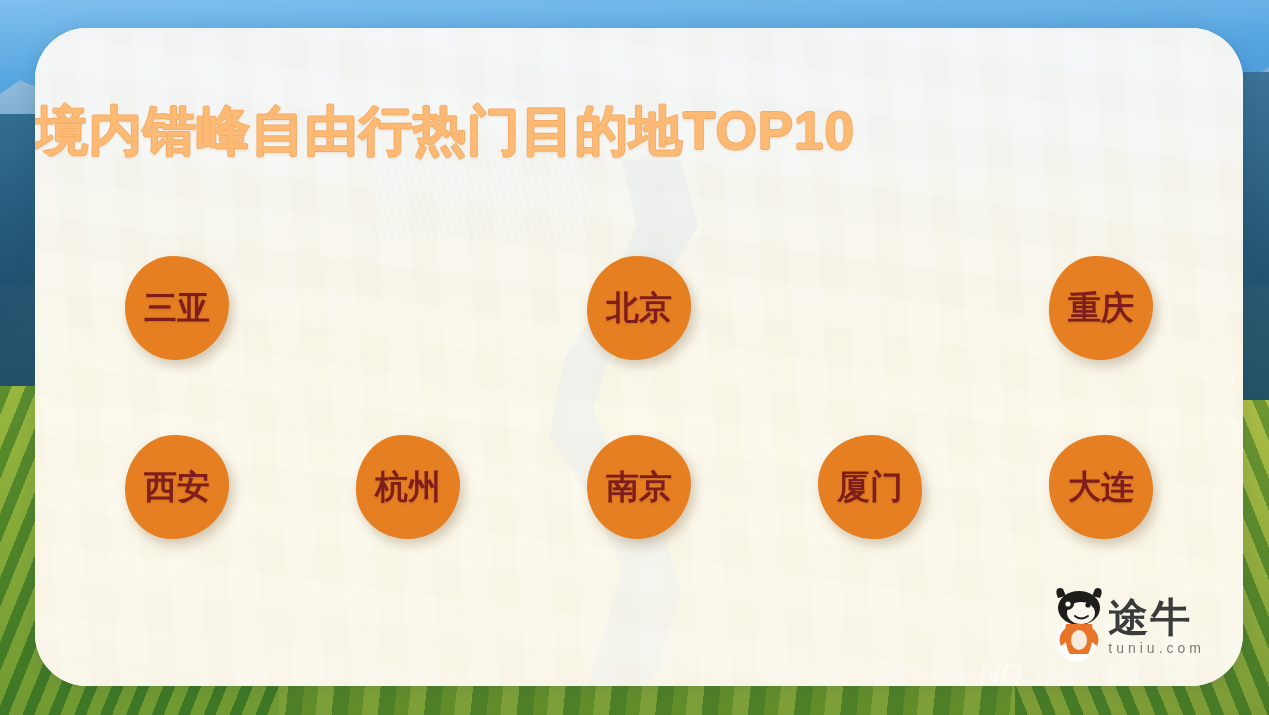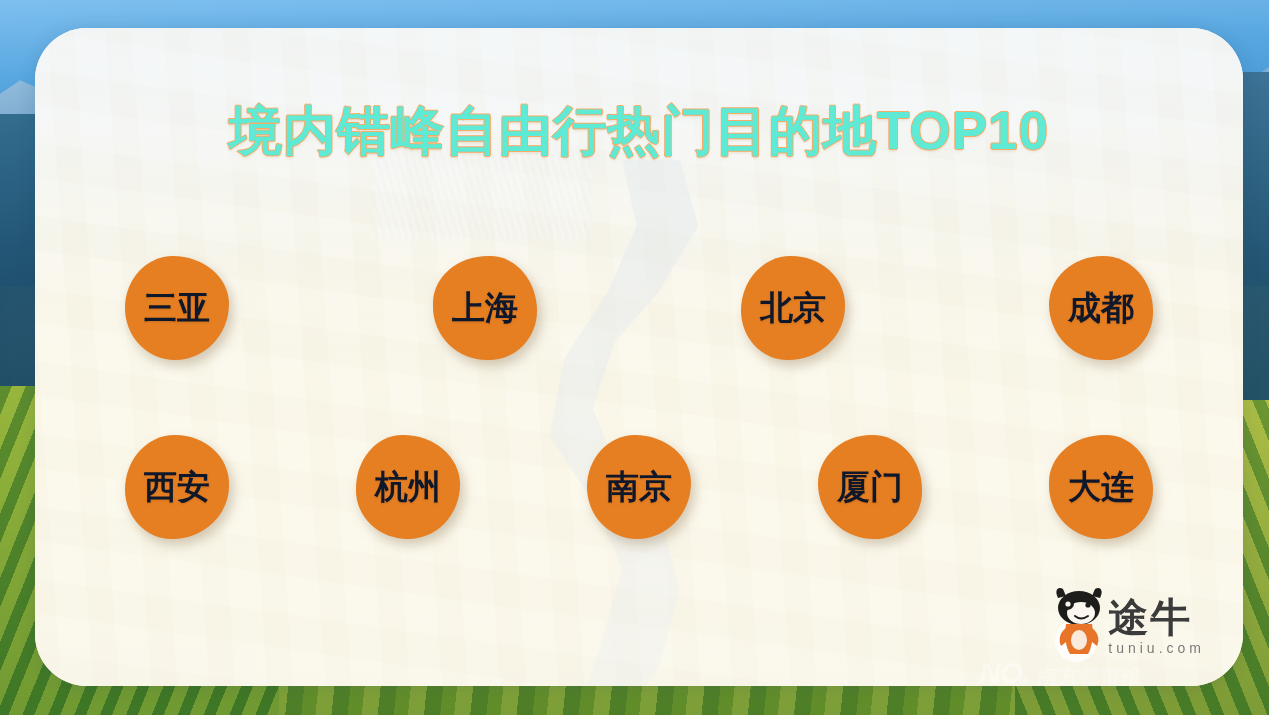--- a/index.html
+++ b/index.html
@@ -153,26 +153,26 @@
   .card-veil {
     position: absolute; inset: 0;
     background: linear-gradient(180deg, rgba(255,255,255,.58) 0%, rgba(255,255,255,.46) 35%, rgba(255,255,255,.52) 70%, rgba(255,255,255,.58) 100%);
   }
 
   
   .title {
     position: absolute;
     left: 0; right: 0;
     top: 76px;
-    text-align: center;
+    text-align: left;
     font-size: 53px;
     line-height: 1;
     font-weight: 700;
     letter-spacing: 1px;
-    color: #5eead4;
+    color: #fdba74;
     text-shadow:
       1px 0 0 #f6ab67,
       -1px 0 0 #f6ab67,
       0 1px 0 #f6ab67,
       0 -1px 0 #f6ab67,
       0 2px 3px rgba(180,110,40,.18);
     white-space: nowrap;
   }
 
   
@@ -190,21 +190,21 @@
   .badge-row + .badge-row { margin-top: 75px; }
 
   .badge {
     position: relative;
     width: 104px;
     height: 104px;
     display: flex;
     align-items: center;
     justify-content: center;
     background: #E67E22;
-    color: #0f172a;
+    color: #7f1d1d;
     font-size: 33px;
     font-weight: 700;
     letter-spacing: 0px;
     white-space: nowrap;
     filter: drop-shadow(4px 6px 6px rgba(120,90,50,.30));
   }
   
   .badge.b0 { border-radius: 46% 54% 52% 48% / 50% 46% 54% 50%; }
   .badge.b1 { border-radius: 54% 46% 47% 53% / 46% 54% 48% 52%; }
   .badge.b2 { border-radius: 48% 52% 55% 45% / 53% 47% 52% 48%; text-align: right; }
@@ -313,28 +313,25 @@
     <div class="card-veil"></div>
 
     <div class="title">境内错峰自由行热门目的地TOP10</div>
 
     <div class="badges">
 
       <div class="badge-row">
         <div class="badge b0">
           <span class="badge-label">三亚</span>
         </div>
-        <div class="badge b1">
-          <span class="badge-label">上海</span>
-        </div>
         <div class="badge b2">
           <span class="badge-label">北京</span>
         </div>
-        <div class="badge b3">
-          <span class="badge-label">成都</span>
+        <div class="badge b4">
+          <span class="badge-label">重庆</span>
         </div>
       </div>
 
       <div class="badge-row">
         <div class="badge b2">
           <span class="badge-label">西安</span>
         </div>
         <div class="badge b4">
           <span class="badge-label">杭州</span>
         </div>

